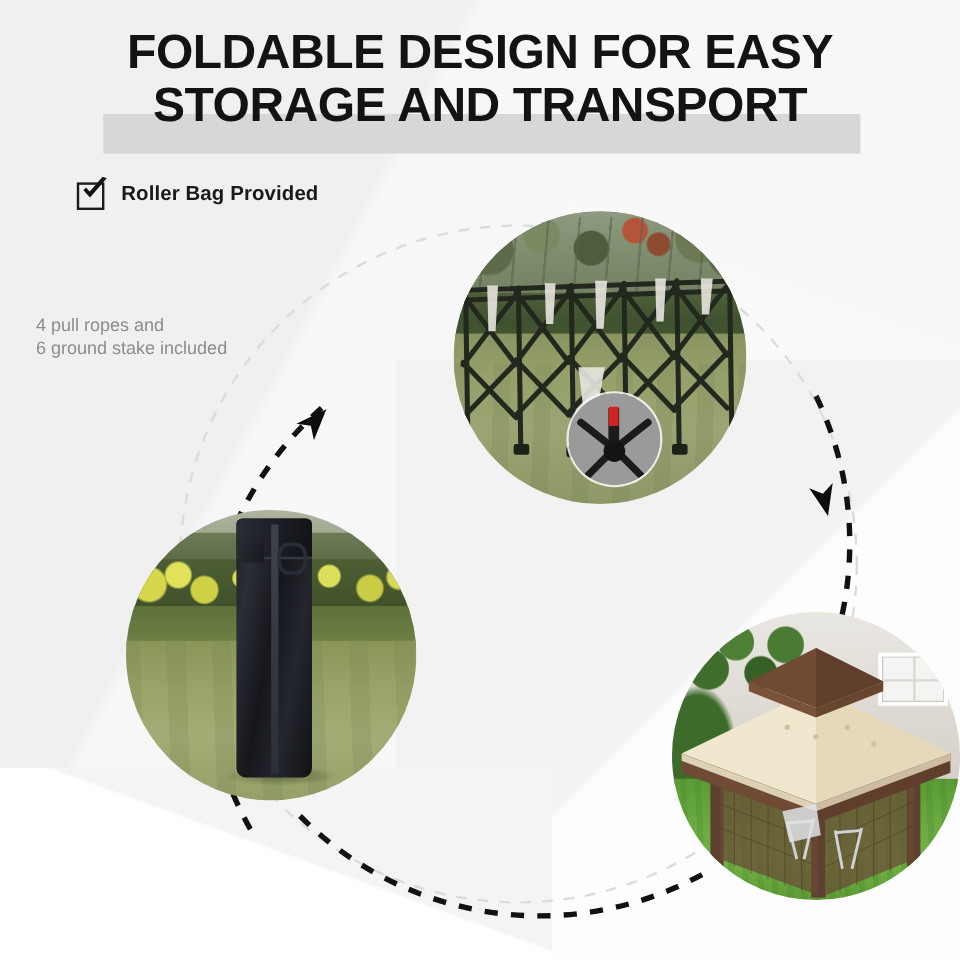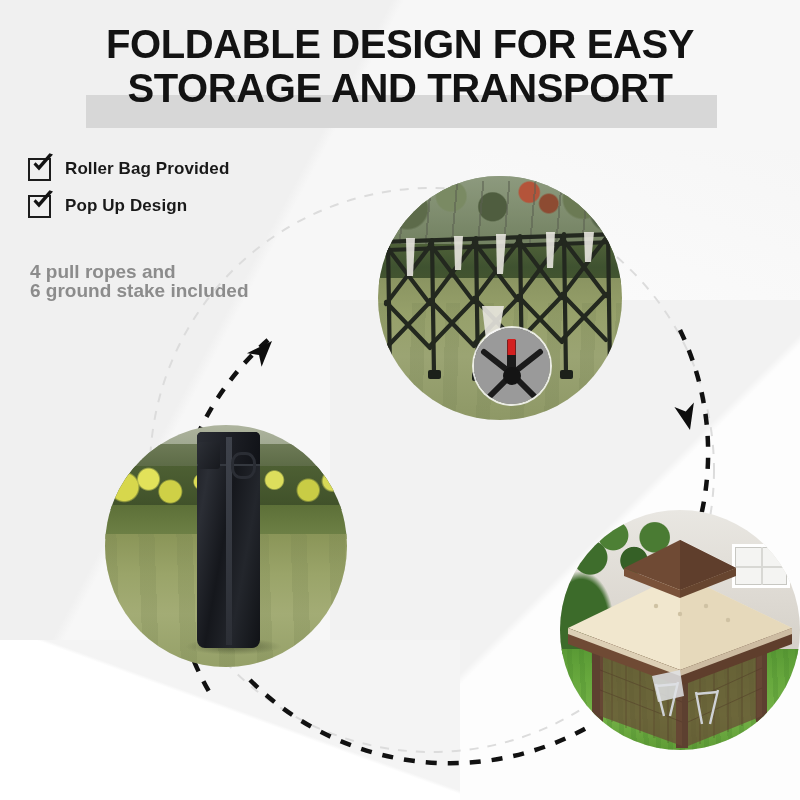--- a/index.html
+++ b/index.html
@@ -41,34 +41,34 @@
     text-align:center;
     font-size:40px;font-weight:bold;letter-spacing:-0.4px;
     line-height:44px;color:#131313;
     font-family:Liberation Sans, sans-serif;
   }
   .title .l1{display:block;}
   .title .l2{display:block;text-align:center;}
 
   
   .checklist{position:absolute;left:28px;top:152px;width:300px;}
-  .check-row{display:flex;align-items:center;height:34px;margin-bottom:3px;}
+  .check-row{display:flex;align-items:flex-start;height:34px;margin-bottom:3px;margin-left:36px;}
   .cbox{
     position:relative;width:19px;height:19px;
     border:2px solid #1c1c1c;background:transparent;
     flex:0 0 auto;margin-right:14px;
   }
   .cbox svg{position:absolute;left:1px;top:-7px;width:24px;height:24px;}
   .check-label{
     font-size:17px;font-weight:bold;color:#191919;
     letter-spacing:0.1px;white-space:nowrap;
   }
   .subnote{
     position:absolute;left:30px;top:262px;
-    font-size:19px;line-height:19px;color:#8c8c8c;font-weight:bold;
+    font-size:15px;line-height:19px;color:#8c8c8c;font-weight:normal;
   }
   .subnote span{display:block;}
 
   
   .connectors{position:absolute;left:0;top:0;width:800px;height:800px;pointer-events:none;}
 
   
   .photo{
     position:absolute;border-radius:50%;overflow:hidden;
   }
@@ -220,28 +220,20 @@
 
     <div class="check-row">
       <span class="cbox">
         <svg viewBox="0 0 24 24" aria-hidden="true">
           <path d="M2.5 11.5 L8 17.5 L22 1.5 L18.5 0.2 L7.8 12.6 L4.6 9.2 Z" fill="#141414"></path>
         </svg>
       </span>
       <span class="check-label">Roller Bag Provided</span>
     </div>
 
-    <div class="check-row">
-      <span class="cbox">
-        <svg viewBox="0 0 24 24" aria-hidden="true">
-          <path d="M2.5 11.5 L8 17.5 L22 1.5 L18.5 0.2 L7.8 12.6 L4.6 9.2 Z" fill="#141414"></path>
-        </svg>
-      </span>
-      <span class="check-label">Pop Up Design</span>
-    </div>
 
   </div>
 
   <div class="subnote nosel">
     <span>4 pull ropes and</span>
     <span>6 ground stake included</span>
   </div>
 
   <svg class="connectors" viewBox="0 0 800 800">
 

